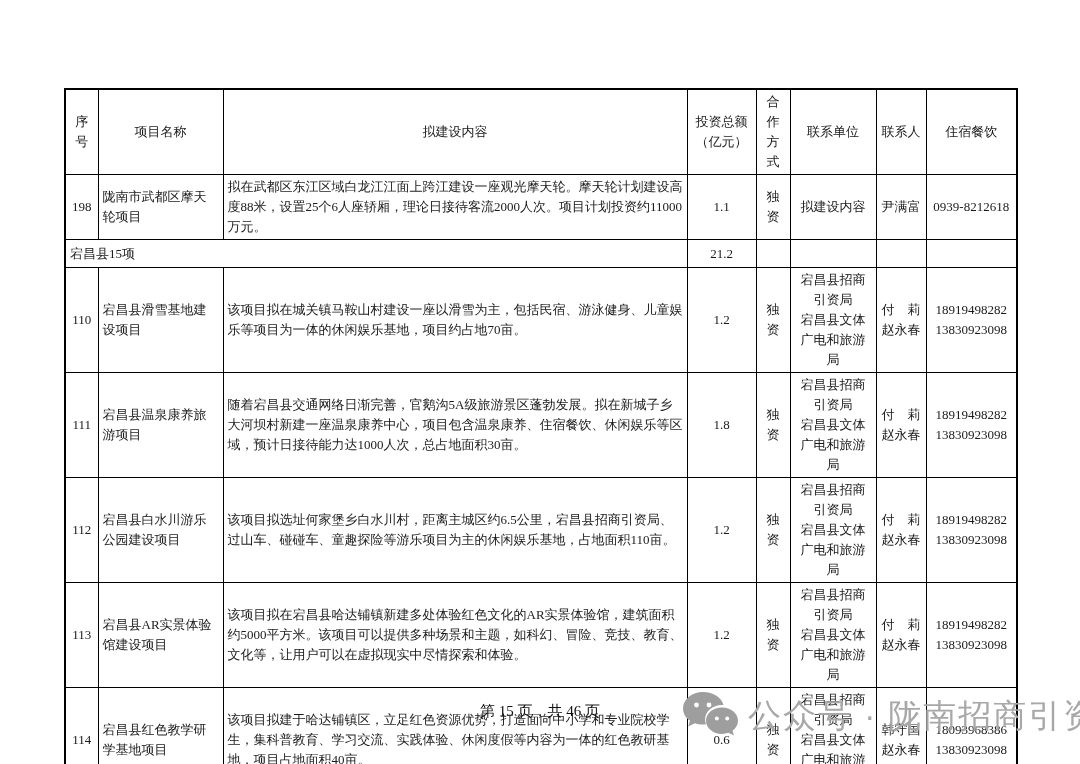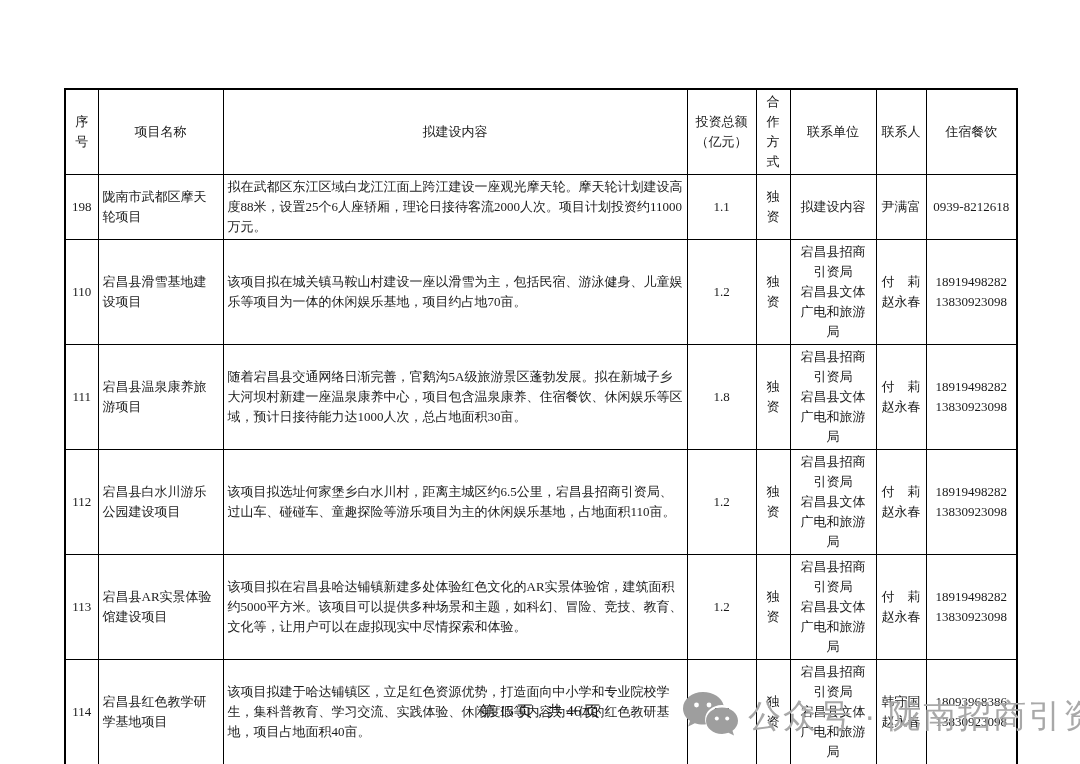--- a/index.html
+++ b/index.html
@@ -113,20 +113,28 @@
       <td class="center">198</td>
       <td class="left">陇南市武都区摩天轮项目</td>
       <td class="left">拟在武都区东江区域白龙江江面上跨江建设一座观光摩天轮。摩天轮计划建设高度88米，设置25个6人座轿厢，理论日接待客流2000人次。项目计划投资约11000万元。</td>
       <td class="center">1.1</td>
       <td class="center">独资</td>
       <td class="center preline">拟建设内容</td>
       <td class="center preline">尹满富</td>
       <td class="center preline">0939-8212618</td>
     </tr>
 
+    <tr class="r-section">
+      <td colspan="3" class="left bold">宕昌县15项</td>
+      <td class="center">21.2</td>
+      <td></td>
+      <td></td>
+      <td></td>
+      <td></td>
+    </tr>
 
     <tr class="r-110">
       <td class="center">110</td>
       <td class="left">宕昌县滑雪基地建设项目</td>
       <td class="left">该项目拟在城关镇马鞍山村建设一座以滑雪为主，包括民宿、游泳健身、儿童娱乐等项目为一体的休闲娱乐基地，项目约占地70亩。</td>
       <td class="center">1.2</td>
       <td class="center">独资</td>
       <td class="center preline">宕昌县招商引资局
 宕昌县文体广电和旅游局</td>
       <td class="center preline">付　莉

